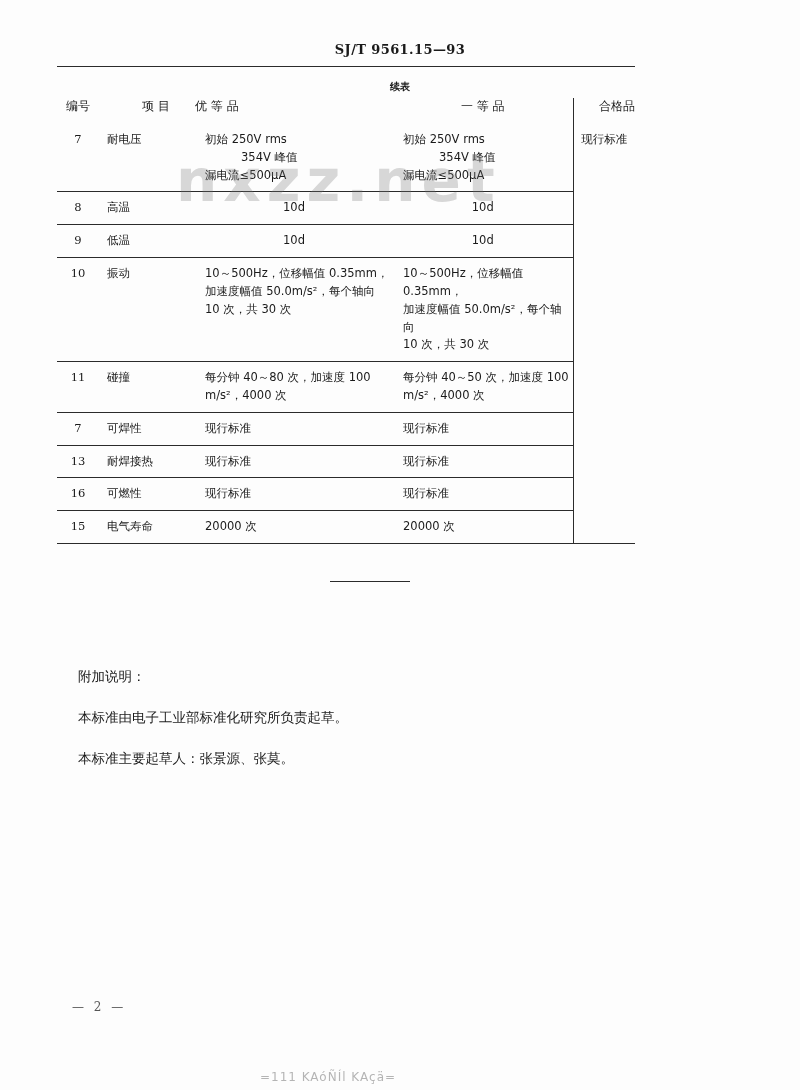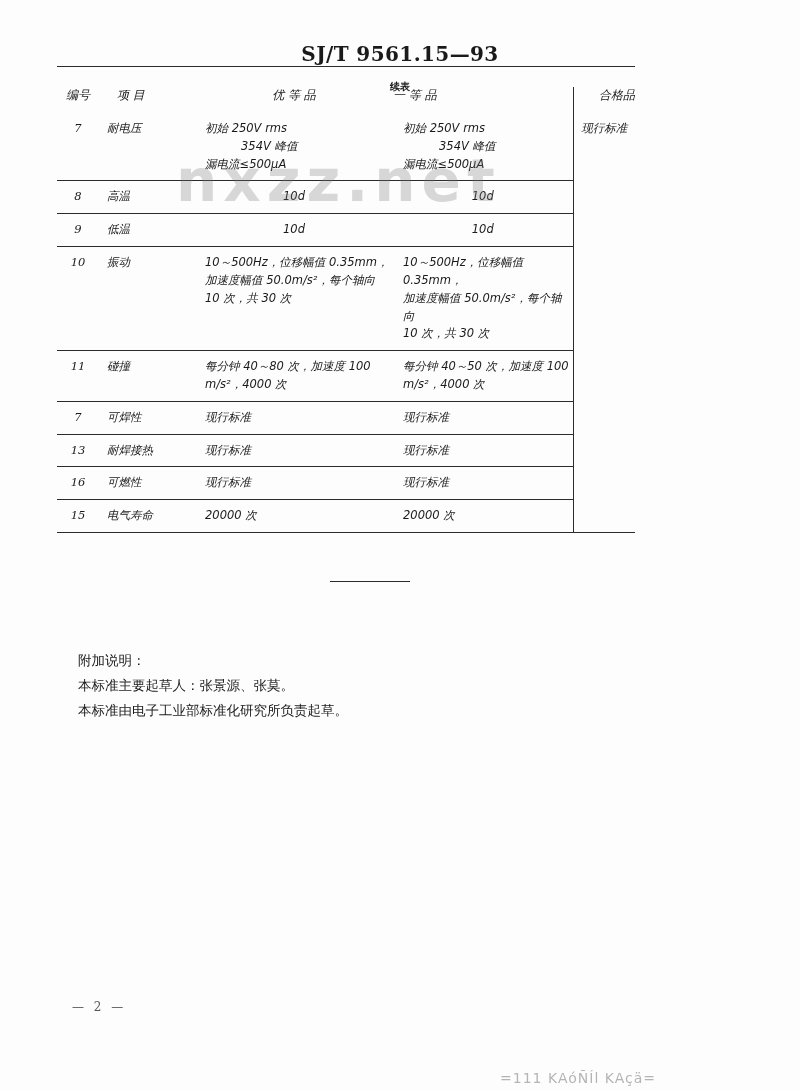--- a/index.html
+++ b/index.html
@@ -25,21 +25,21 @@
 
   
   .doc-header {
     position: absolute;
     top: 42px;
     left: 0;
     width: 800px;
     text-align: center;
     font-family: "DejaVu Serif", "Liberation Serif", serif;
     font-weight: bold;
-    font-size: 20px;
+    font-size: 13px;
     letter-spacing: 0.4px;
   }
   .header-rule {
     position: absolute;
     top: 66px;
     left: 57px;
     width: 578px;
     border-top: 1.4px solid #2b2b2b;
   }
   .cont-title {
@@ -48,24 +48,23 @@
     left: 0;
     width: 800px;
     text-align: center;
     font-size: 10px;
     font-weight: bold;
   }
 
   
   .tbl-wrap {
     position: absolute;
-    top: 87px;
+    top: 98px;
     left: 57px;
     width: 578px;
-    font-style: italic;
   }
   table.spec {
     border-collapse: collapse;
     width: 578px;
     table-layout: fixed;
     font-size: 11.5px;
   }
   table.spec td, table.spec th {
     border: 0;
     vertical-align: top;
@@ -79,23 +78,23 @@
     border-bottom: 1.1px solid #2b2b2b;
     vertical-align: middle;
   }
   .col-no    { width: 42px; }
   .col-item  { width: 96px; }
   .col-you   { width: 198px; }
   .col-yi    { width: 180px; }
   .col-hege  { width: 62px; border-left: 1.1px solid #2b2b2b; }
 
   .thead-row th.c-no   { text-align: center; }
-  .thead-row th.c-item { text-align: left;  padding-left: 18px; }
-  .thead-row th.c-you  { text-align: center; }
-  .thead-row th.c-yi   { text-align: left; margin-top: 32px; }
+  .thead-row th.c-item { text-align: center;  padding-left: 18px; }
+  .thead-row th.c-you  { text-align: left; }
+  .thead-row th.c-yi   { text-align: center; margin-top: 32px; }
   .thead-row th.c-hege { text-align: right; }
 
   tr.body-row > td {
     border-bottom: 1.1px solid #2b2b2b;
     padding-top: 7px;
     padding-bottom: 7px;
     line-height: 1.55;
   }
   tr.body-row > td.c-no {
     text-align: center;
@@ -144,39 +143,39 @@
   }
 
   
   .notes {
     position: absolute;
     top: 648px;
     left: 78px;
     font-size: 13.5px;
     line-height: 25px;
   }
-  .notes div { white-space: nowrap; }
+  .notes div { white-space: nowrap; margin-top: 16px; }
 
   
   .pg-num {
     position: absolute;
     top: 1000px;
     left: 72px;
     font-size: 12px;
     color: #555;
     letter-spacing: 3px;
     font-family: "DejaVu Serif", "Liberation Serif", serif;
   }
   .bottom-mark {
     position: absolute;
     top: 1070px;
     left: 0;
     width: 656px;
-    text-align: right;
-    font-size: 14px;
+    text-align: center;
+    font-size: 12px;
     color: rgba(90,90,90,0.45);
     letter-spacing: 1px;
   }
 </style>
 </head>
 <body>
 
 <div class="page">
 
   <div class="doc-header">SJ/T 9561.15—93</div>
@@ -306,21 +305,21 @@
         </tbody>
     </table>
   </div>
 
   <div class="watermark">nxzz.net</div>
 
   <div class="mid-rule"></div>
 
   <div class="notes">
     <div>附加说明：</div>
+    <div>本标准由电子工业部标准化研究所负责起草。</div>
     <div>本标准主要起草人：张景源、张莫。</div>
-    <div>本标准由电子工业部标准化研究所负责起草。</div>
   </div>
 
   <div class="pg-num">—  2  —</div>
 
   <div class="bottom-mark">=111 KAóÑÍl KAçä=</div>
 
 </div>
 
 </body></html>

